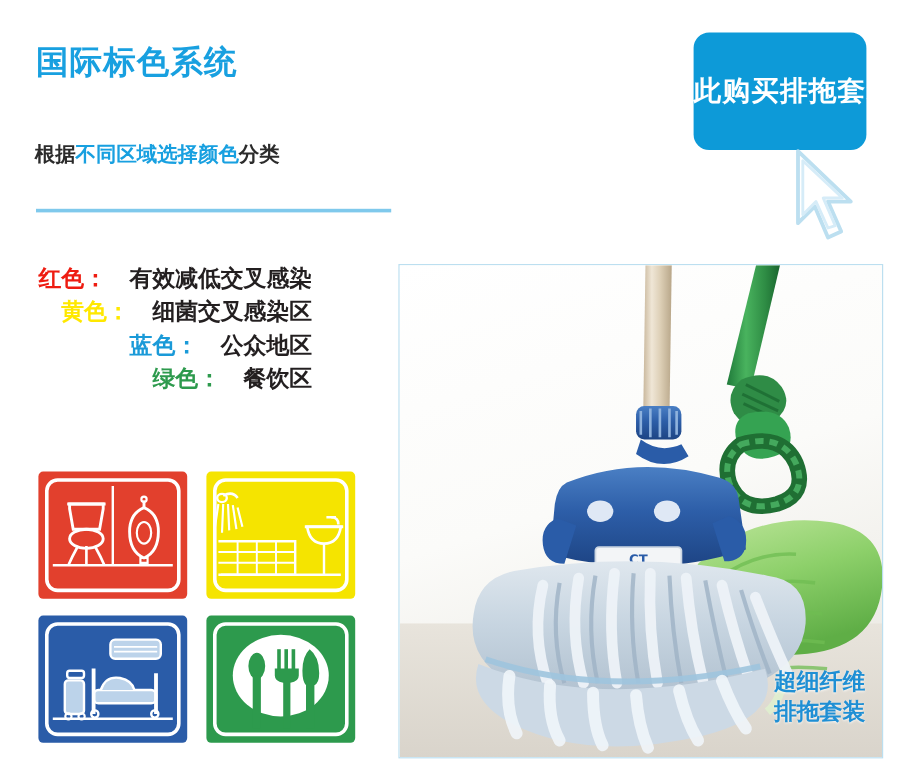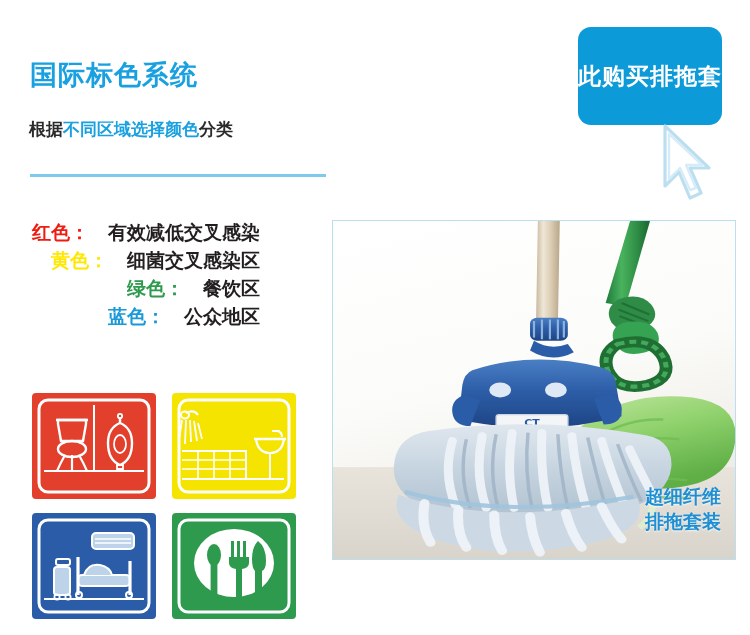--- a/index.html
+++ b/index.html
@@ -6,21 +6,21 @@
   body{
     width:750px;height:635px;
     background:#ffffff;
     font-family:"DejaVu Sans","Liberation Sans",sans-serif;
     overflow:hidden;position:relative;
   }
   .page{position:absolute;inset:0;}
 
   
   .headline{
-    position:absolute;left:30px;top:60px;
+    position:absolute;left:30px;top:38px;
     font-size:27px;font-weight:bold;letter-spacing:1px;
     color:#18a0e0;line-height:1.1;white-space:nowrap;
   }
   .subline{
     position:absolute;left:29px;top:88px;
     font-size:17px;font-weight:bold;line-height:1.45;
     color:#2b2b2b;white-space:nowrap;
   }
   .subline .hi{color:#18a0e0;}
   .sub-row{display:block;margin-top:29px;}
@@ -75,21 +75,21 @@
     line-height:1.22;letter-spacing:1px;white-space:nowrap;
   }
   .cursor{
     position:absolute;left:659px;top:124px;width:72px;height:78px;
     pointer-events:none;
   }
   .cursor svg{display:block;width:100%;height:100%;}
 
   
   .photo{
-    position:absolute;left:332px;top:220px;width:404px;height:340px;
+    position:absolute;left:332px;top:220px;width:404px;height:412px;
     border:1px solid #bcdff0;box-sizing:border-box;overflow:hidden;
     background:#ffffff;
   }
   .photo svg{position:absolute;inset:0;width:100%;height:100%;}
   .photo-caption{
     position:absolute;right:14px;bottom:24px;
     text-align:left;z-index:5;
   }
   .cap-line{
     color:#1f8fd4;font-size:19px;font-weight:bold;
@@ -113,26 +113,26 @@
   <div class="legend">
     <div class="legend-row">
       <span class="legend-key k-red">红色：</span>
       <span class="legend-val">有效减低交叉感染</span>
     </div>
     <div class="legend-row">
       <span class="legend-key k-yellow">黄色：</span>
       <span class="legend-val">细菌交叉感染区</span>
     </div>
     <div class="legend-row">
+      <span class="legend-key k-blue">蓝色：</span>
+      <span class="legend-val">公众地区</span>
+    </div>
+    <div class="legend-row">
       <span class="legend-key k-green">绿色：</span>
       <span class="legend-val">餐饮区</span>
-    </div>
-    <div class="legend-row">
-      <span class="legend-key k-blue">蓝色：</span>
-      <span class="legend-val">公众地区</span>
     </div>
   </div>
 
   <div class="tiles">
 
     <div class="tile t-red">
       <svg viewBox="0 0 124 106">
         <rect x="7" y="7" width="110" height="92" rx="9" ry="9" fill="none" stroke="#ffffff" stroke-width="3"></rect>
         <line x1="62" y1="12" x2="62" y2="78" stroke="#ffffff" stroke-width="2"></line>
         <line x1="12" y1="78" x2="112" y2="78" stroke="#ffffff" stroke-width="2"></line>

